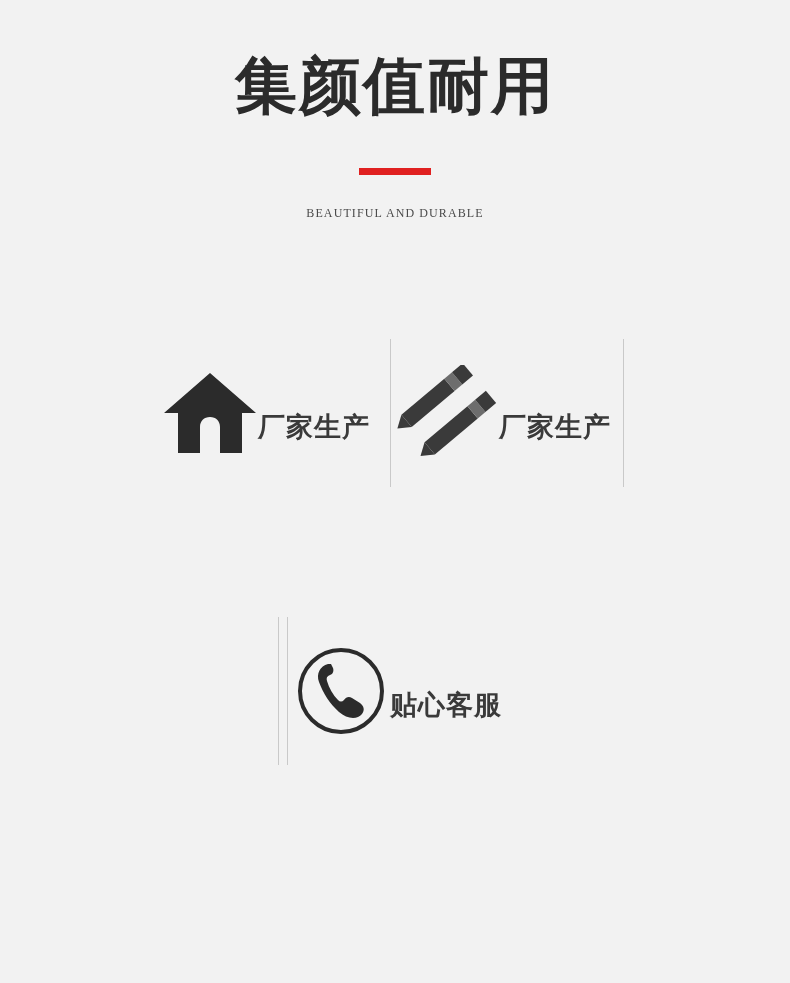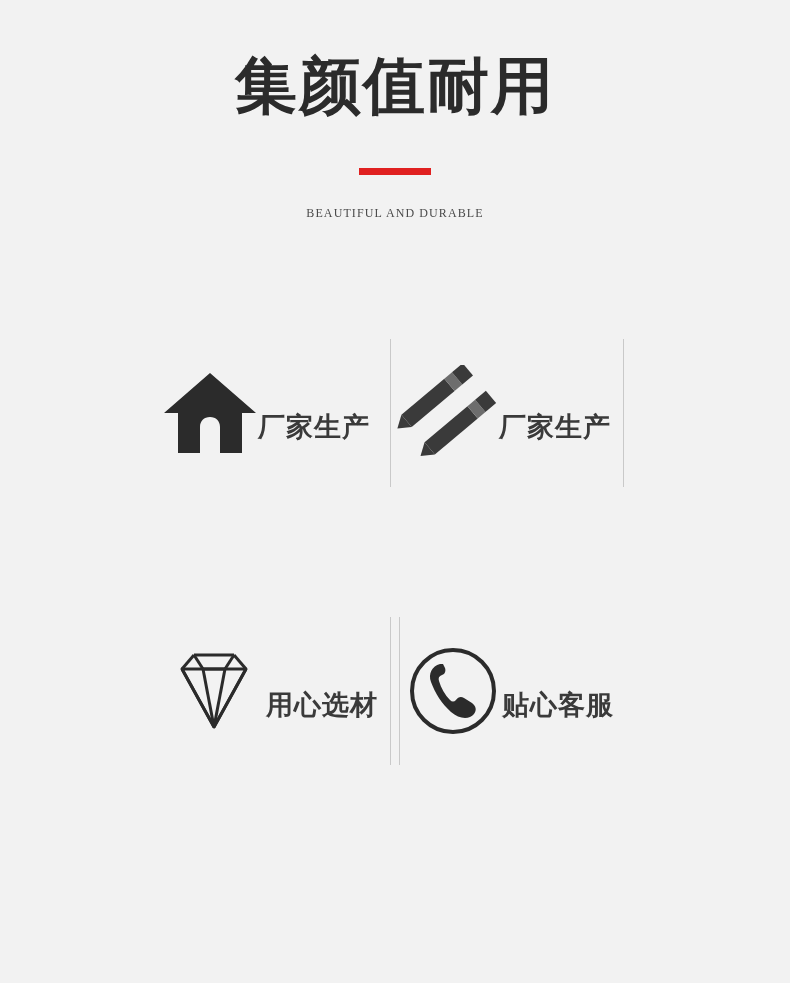--- a/index.html
+++ b/index.html
@@ -159,40 +159,20 @@
         <div class="feature-label">厂家生产</div>
       </div>
 
       <div class="divider"></div>
 
 
     </div>
 
     <div class="feature-row second">
 
-      <div class="feature-cell">
-        <div class="feature-icon">
-          <svg width="104" height="96" viewBox="0 0 104 96" aria-hidden="true">
-            <g fill="none" stroke="#2b2b2b" stroke-width="3" stroke-linejoin="round">
-              <polygon points="20,26 84,26 52,84"></polygon>
-              <line x1="20" y1="26" x2="32" y2="12"></line>
-              <line x1="84" y1="26" x2="72" y2="12"></line>
-              <line x1="32" y1="12" x2="72" y2="12"></line>
-              <line x1="32" y1="12" x2="41" y2="26"></line>
-              <line x1="72" y1="12" x2="63" y2="26"></line>
-              <line x1="41" y1="26" x2="52" y2="84"></line>
-              <line x1="63" y1="26" x2="52" y2="84"></line>
-              <line x1="41" y1="26" x2="63" y2="26"></line>
-              <line x1="20" y1="26" x2="52" y2="84"></line>
-              <line x1="84" y1="26" x2="52" y2="84"></line>
-            </g>
-          </svg>
-        </div>
-        <div class="feature-label">用心选材</div>
-      </div>
 
       <div class="divider"></div>
 
 
       <div class="divider"></div>
 
       <div class="feature-cell">
         <div class="feature-icon">
           <svg width="98" height="98" viewBox="0 0 98 98" aria-hidden="true">
             <circle cx="49" cy="49" r="41" fill="none" stroke="#2b2b2b" stroke-width="4"></circle>

